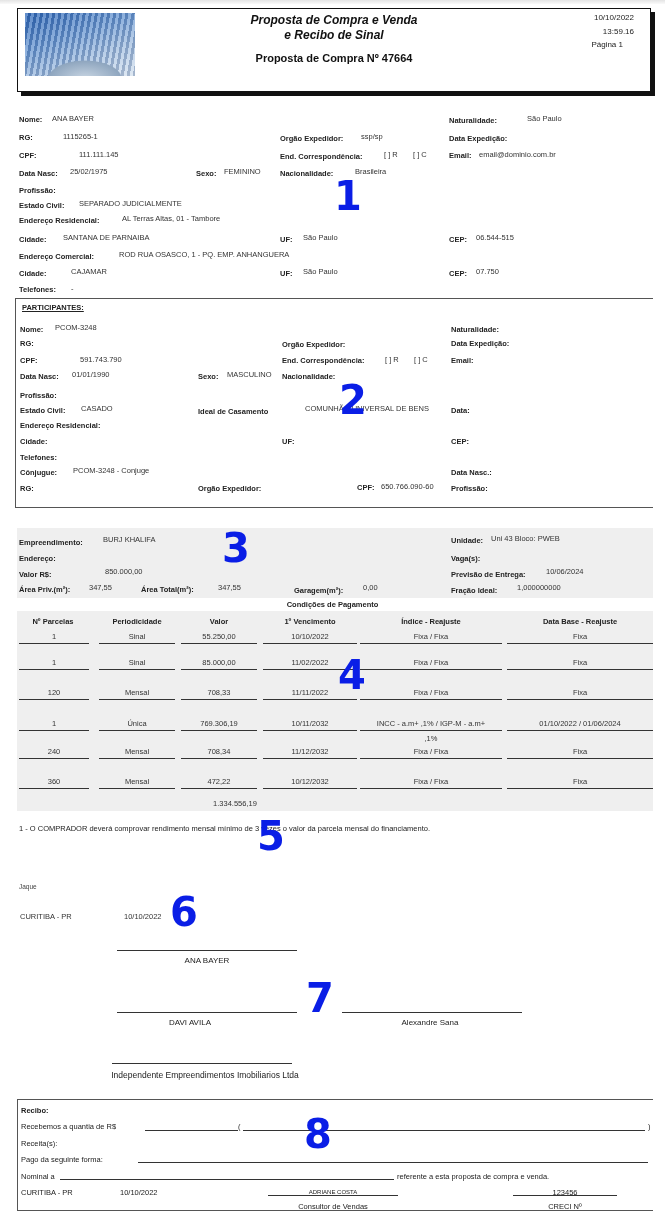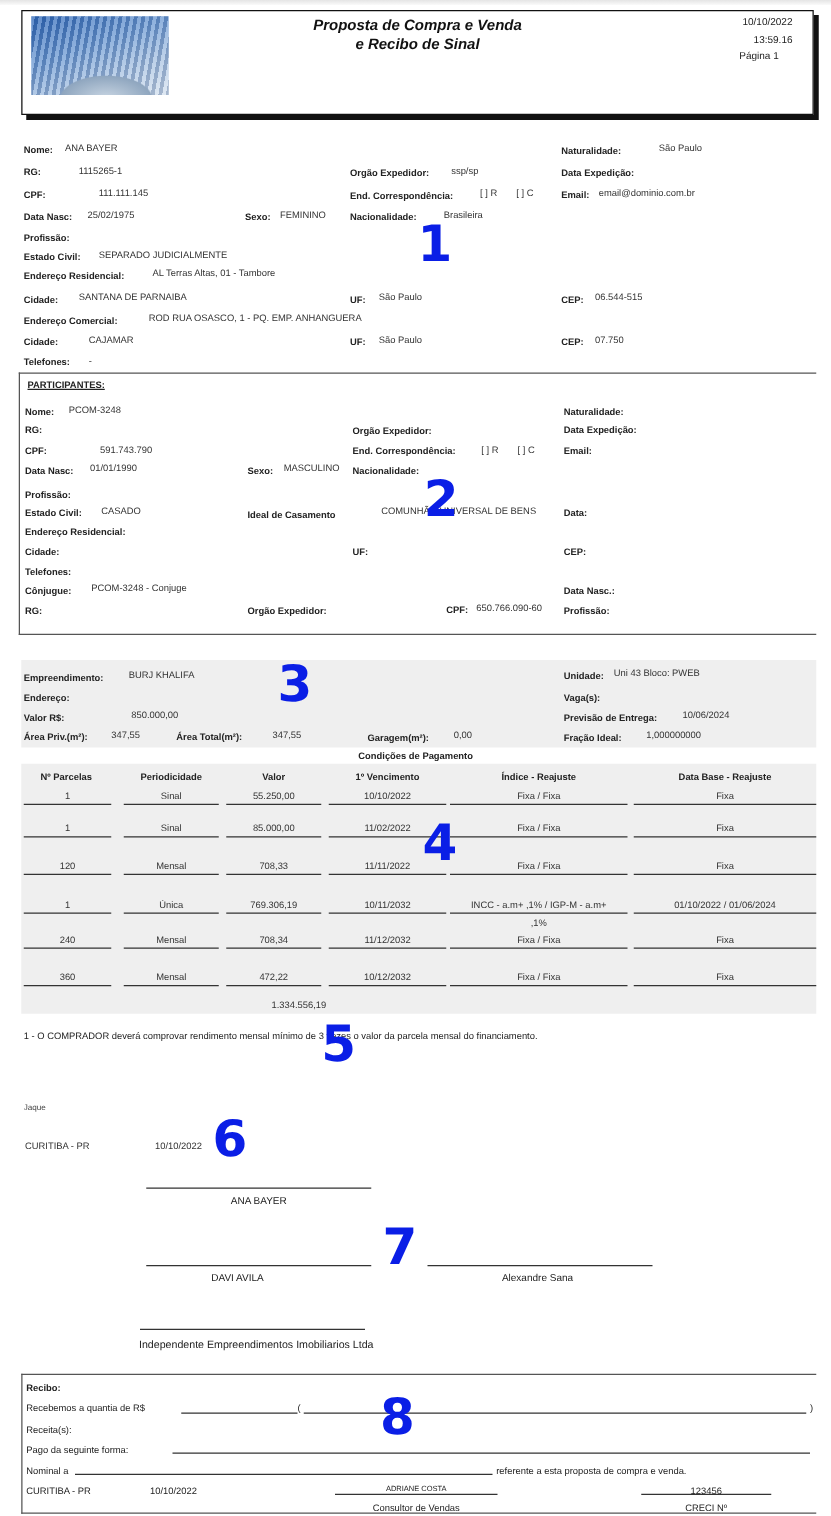--- a/index.html
+++ b/index.html
@@ -42,21 +42,21 @@
   }
   .part-title { position: absolute; left: 6px; top: 4px; font-size: 7.5px; font-weight: bold; text-decoration: underline; }
 
   
   .prop-area { position: absolute; left: 17px; top: 528px; width: 636px; height: 70px; background: #efefef; }
   .pay-title { position: absolute; left: 0; width: 665px; top: 600px; text-align: center; font-size: 7.5px; font-weight: bold; }
   .pay-area { position: absolute; left: 17px; top: 611px; width: 636px; height: 200px; background: #efefef; }
   .pay-head { position: absolute; top: 6px; font-size: 7.5px; font-weight: bold; text-align: center; }
   .pay-cell { position: absolute; font-size: 7.5px; color: #333; text-align: center; border-bottom: 1.5px solid #333; height: 13px; line-height: 12px; }
   .pay-sub { position: absolute; font-size: 7.5px; color: #333; text-align: center; }
-  .pay-total { position: absolute; left: 164px; top: 188px; width: 80px; text-align: right; font-size: 7.5px; color: #333; }
+  .pay-total { position: absolute; left: 178px; top: 188px; width: 80px; text-align: center; font-size: 7.5px; color: #333; }
 
   .notes { position: absolute; left: 19px; top: 823px; width: 630px; font-size: 7.5px; color: #222; line-height: 12px; }
   .notes p { text-align: justify; }
   .jaque { position: absolute; left: 19px; top: 883px; font-size: 6.5px; color: #444; }
 
   .sig-line { position: absolute; border-bottom: 1px solid #333; height: 1px; }
   .sig-name { position: absolute; font-size: 8px; color: #222; text-align: center; }
 
   
   .rec-box {
@@ -70,20 +70,21 @@
 </style>
 </head>
 <body>
 
 <div class="topshade"></div>
 
 <div class="header-box">
   <div class="header-img"></div>
   <div class="header-title ht1">Proposta de Compra e Venda</div>
   <div class="header-title ht2">e Recibo de Sinal</div>
+  <div class="header-title ht3">Proposta de Compra Nº 47664</div>
   <div class="header-meta hm1">10/10/2022</div>
   <div class="header-meta hm2">13:59.16</div>
   <div class="header-meta hm3">Página 1</div>
 </div>
 
 <div>
   <span class="lbl" style="left:19px;top:115px">Nome:</span>
   <span class="val" style="left:52px;top:114px">ANA BAYER</span>
   <span class="lbl" style="left:449px;top:116px">Naturalidade:</span>
   <span class="val" style="left:527px;top:114px">São Paulo</span>

